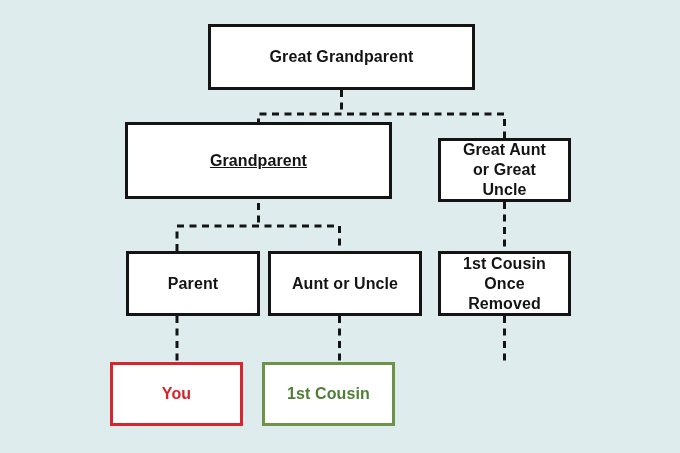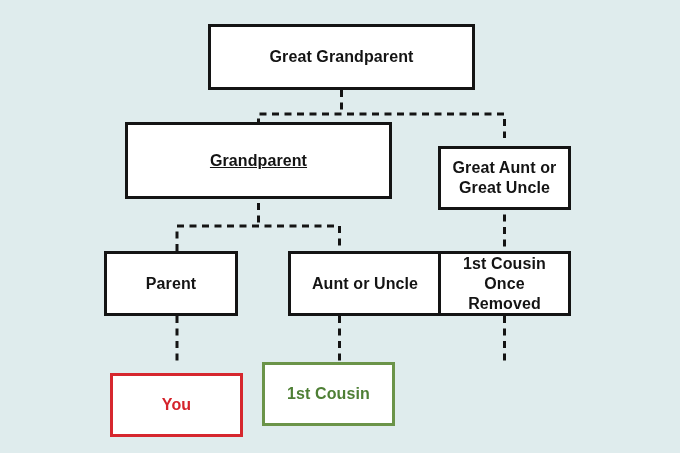--- a/index.html
+++ b/index.html
@@ -28,39 +28,39 @@
     background: #ffffff;
     border: 3px solid #141414;
     color: #141414;
     font-weight: bold;
     font-size: 16px;
     line-height: 1.25;
     text-align: center;
     display: flex;
     align-items: center;
     justify-content: center;
-    padding: 2px 6px;
+    padding: 2px 16px;
     letter-spacing: 0.1px;
   }
   .node.variant-you {
     border-color: #d6272e;
     color: #d5232b;
   }
   .node.variant-cousin {
     border-color: #6b9449;
     color: #4e7f35;
   }
   
   [data-name="node-great-grandparent"]       { left: 208px; top: 24px;  width: 267px; height: 66px; }
   [data-name="node-grandparent"]             { left: 125px; top: 122px; width: 267px; height: 77px; text-decoration: underline; }
-  [data-name="node-great-aunt-or-great-uncle"]{ left: 438px; top: 138px; width: 133px; height: 64px; margin-top: 8px; }
-  [data-name="node-parent"]                  { left: 104px; top: 251px; width: 134px; height: 65px; }
-  [data-name="node-aunt-or-uncle"]           { left: 288px; top: 251px; width: 154px; height: 65px; }
+  [data-name="node-great-aunt-or-great-uncle"]{ left: 438px; top: 138px; width: 133px; height: 64px; }
+  [data-name="node-parent"]                  { left: 126px; top: 251px; width: 134px; height: 65px; }
+  [data-name="node-aunt-or-uncle"]           { left: 268px; top: 251px; width: 154px; height: 65px; }
   [data-name="node-1st-cousin-once-removed"] { left: 438px; top: 251px; width: 133px; height: 65px; align-items: center; }
-  [data-name="node-you"]                     { left: 110px; top: 362px; width: 133px; height: 64px; margin-top: 11px; }
+  [data-name="node-you"]                     { left: 110px; top: 362px; width: 133px; height: 64px; }
   [data-name="node-1st-cousin"]              { left: 262px; top: 362px; width: 133px; height: 64px; }
   [data-name="node-2nd-cousin"]              { left: 437px; top: 362px; width: 134px; height: 64px; }
 </style>
 </head>
 <body>
 
 <div class="canvas" data-name="family-tree-diagram">
 
   <svg class="connector-layer" data-name="connector-layer" width="680" height="453" viewBox="0 0 680 453" xmlns="http://www.w3.org/2000/svg">
     <g fill="none" stroke="#141414" stroke-width="3" stroke-dasharray="7 5.5">

